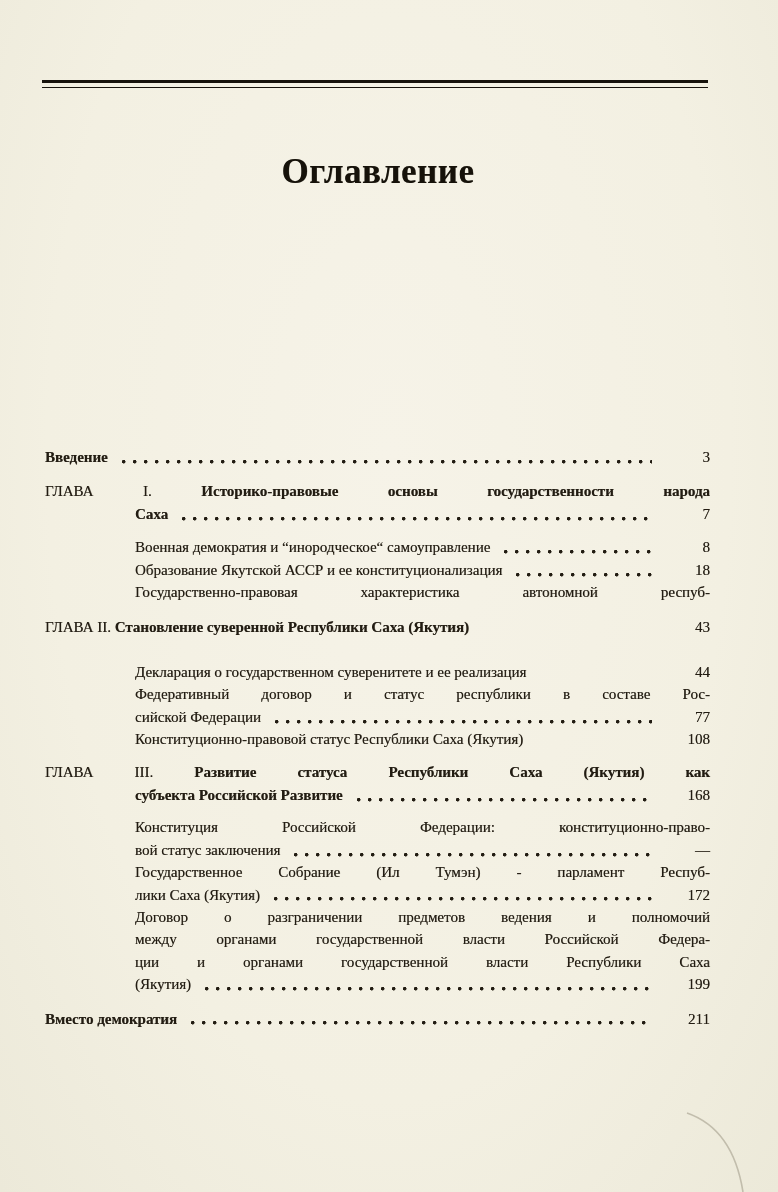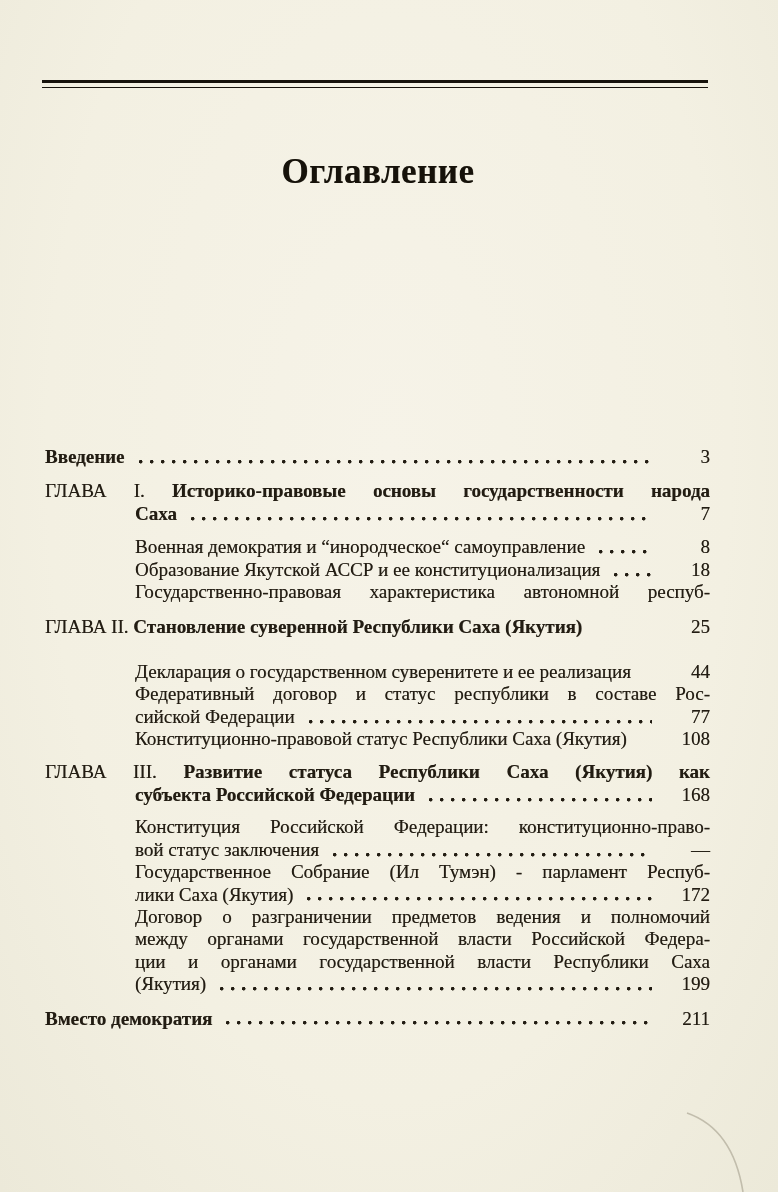--- a/index.html
+++ b/index.html
@@ -42,21 +42,21 @@
     font-weight: 700;
     letter-spacing: 0.5px;
     color: #16120a;
   }
 
   .toc {
     position: absolute;
     left: 45px;
     top: 446px;
     width: 665px;
-    font-size: 19px;
+    font-size: 15px;
     line-height: 22.4px;
   }
 
   .line.ind { padding-left: 90px; }
 
   .line.just {
     text-align: justify;
     text-align-last: justify;
   }
 
@@ -140,21 +140,21 @@
           <span class="pagenum">18</span>
         </div>
       </div>
       <div class="entry" style="margin-top: 0px;">
         <div class="line ind just"><span>Государственно-правовая характеристика автономной респуб-</span></div>
       </div>
       <div class="entry" style="margin-top: 13px;">
         <div class="line flexline">
           <span class="txt"><span>ГЛАВА II. </span><span class="b">Становление суверенной Республики Саха (Якутия)</span></span>
           <span class="leader"></span>
-          <span class="pagenum">25</span>
+          <span class="pagenum">43</span>
         </div>
       </div>
       <div class="entry" style="margin-top: 22px;">
         <div class="line ind flexline">
           <span class="txt"><span>Декларация о государственном суверенитете и ее реализация</span></span>
           <span class="leader"></span>
           <span class="pagenum">44</span>
         </div>
       </div>
       <div class="entry" style="margin-top: 0px;">
@@ -168,21 +168,21 @@
       <div class="entry" style="margin-top: 0px;">
         <div class="line ind flexline">
           <span class="txt"><span>Конституционно-правовой статус Республики Саха (Якутия)</span></span>
           <span class="leader"></span>
           <span class="pagenum">108</span>
         </div>
       </div>
       <div class="entry" style="margin-top: 11px;">
         <div class="line just"><span>ГЛАВА III. </span><span class="b">Развитие статуса Республики Саха (Якутия) как</span></div>
         <div class="line ind flexline">
-          <span class="txt"><span class="b">субъекта Российской Федерации</span></span>
+          <span class="txt"><span class="b">субъекта Российской Развитие</span></span>
           <span class="leader dots"></span>
           <span class="pagenum">168</span>
         </div>
       </div>
       <div class="entry" style="margin-top: 10px;">
         <div class="line ind just"><span>Конституция Российской Федерации: конституционно-право-</span></div>
         <div class="line ind flexline">
           <span class="txt"><span>вой статус заключения</span></span>
           <span class="leader dots"></span>
           <span class="pagenum">—</span>

